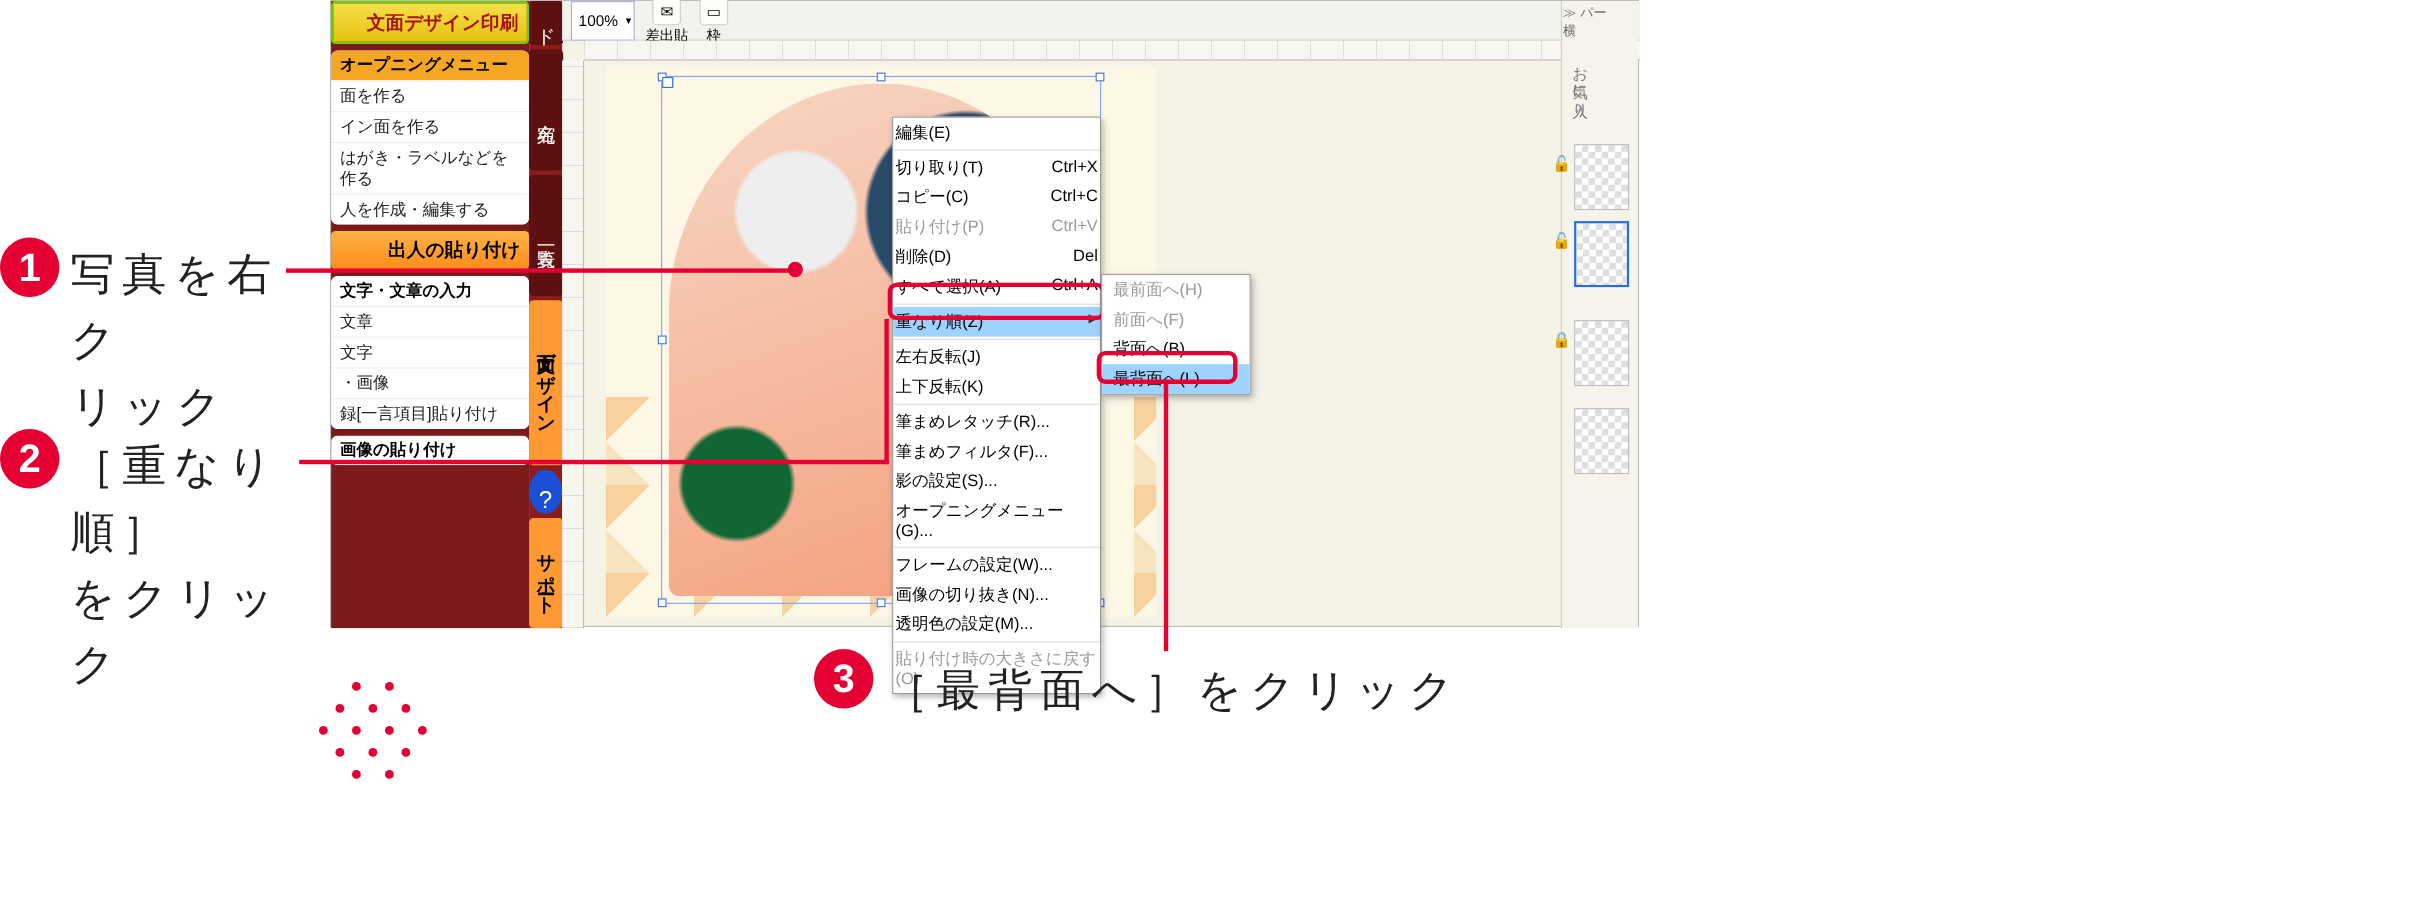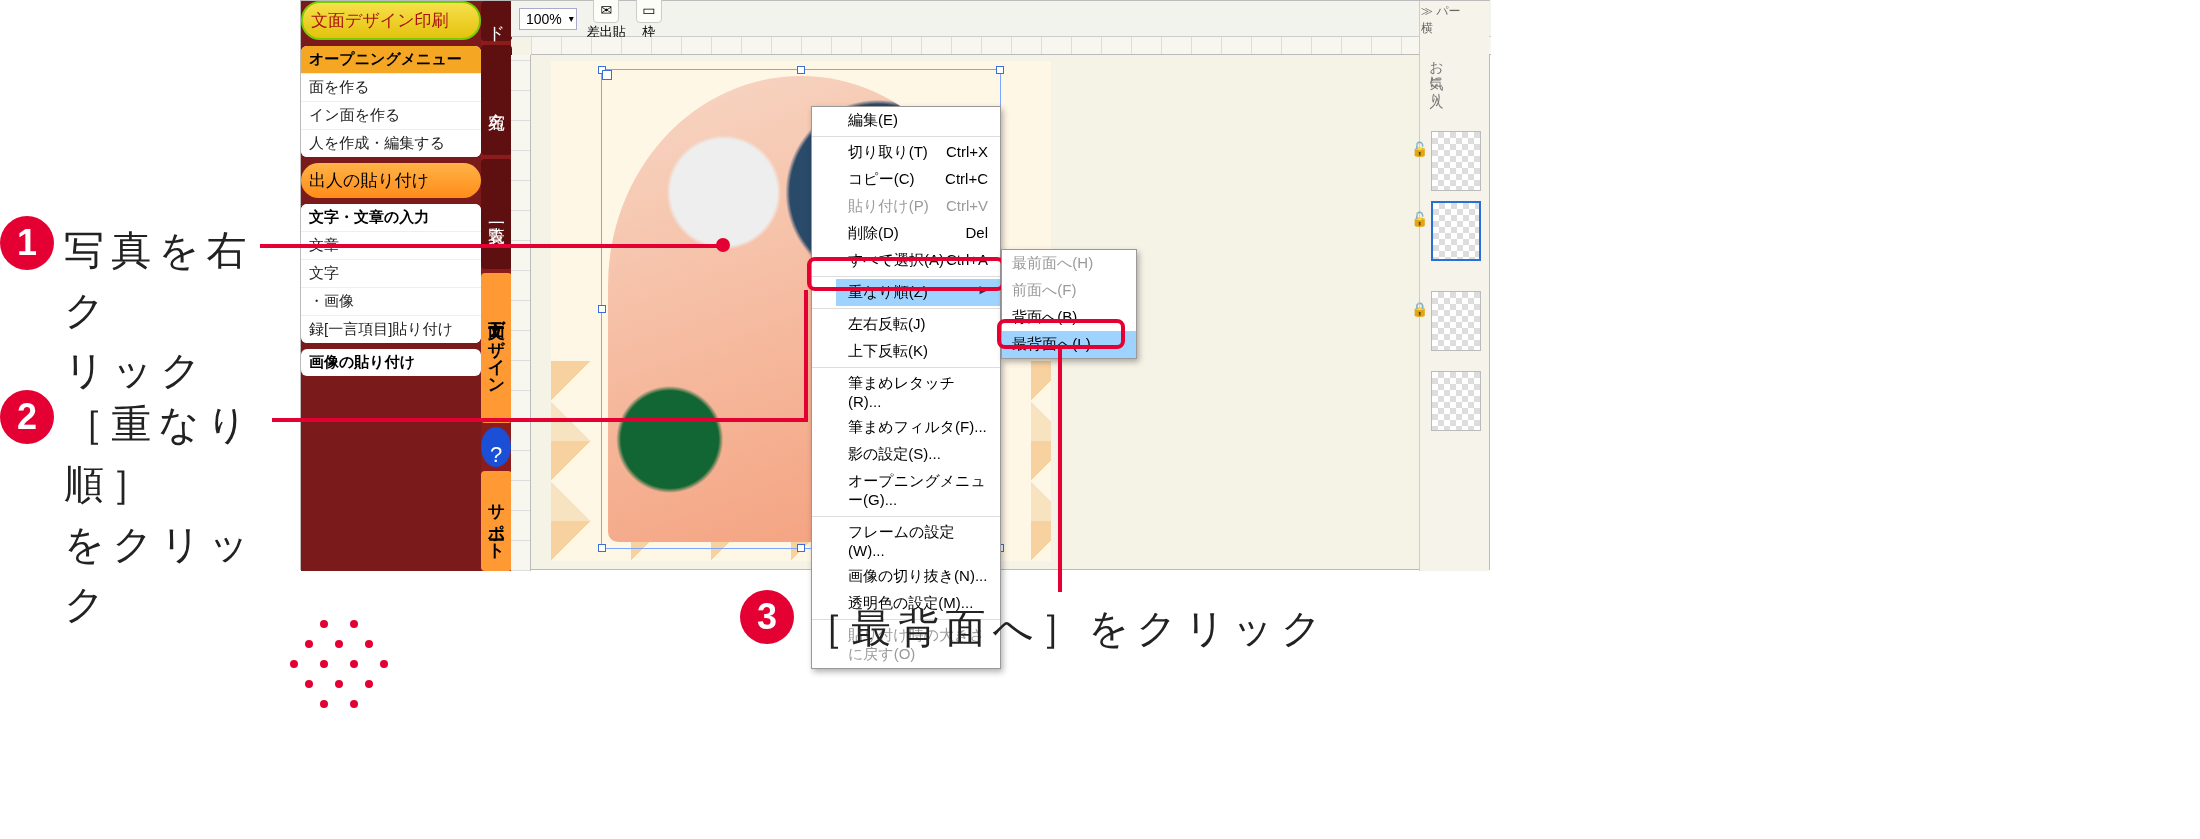--- a/index.html
+++ b/index.html
@@ -2,38 +2,38 @@
 <html><head>
 <meta charset="utf-8">
 <style>
   * { box-sizing: border-box; margin: 0; padding: 0; }
   body { font-family: "Hiragino Kaku Gothic ProN", "Yu Gothic", Meiryo, sans-serif; width: 2200px; height: 839px; background: #fff; overflow: hidden; position: relative; }
 
   .stage { position: absolute; left: 300px; top: 0; width: 1190px; height: 570px; border: 1px solid #bbb; background: #f5f2e6; }
 
   
   .appnav { position: absolute; left: 0; top: 0; width: 180px; height: 570px; background: #7a1a1a; }
-  .appnav .bigbtn { margin: 0 0 6px 0; padding: 6px 8px; border-radius: 19px; font-weight: normal; font-size: 17px; text-align: left; }
+  .appnav .bigbtn { margin: 0 0 6px 0; padding: 6px 8px; border-radius: 4px; font-weight: bold; font-size: 17px; text-align: right; }
   .bigbtn.yellow { background: linear-gradient(#f6e04a,#e4c20e); color: #a11; border: 2px solid #7c0; }
   .bigbtn.orange { background: linear-gradient(#ffb347,#ff8c1a); color: #000; }
   .appnav .group { background: #fff; margin: 0 0 6px 0; border-radius: 6px; overflow: hidden; }
   .appnav .cap { background: #f5a623; color:#000; font-weight:bold; font-size:15px; padding:4px 8px; }
   .appnav .cap.white { background:#fff; }
   .appnav .item { background:#fff; color:#222; font-size:15px; padding:4px 8px; border-top:1px solid #eee; }
   .appnav .item.sel { border:2px solid #2a6fd6; border-radius:6px; }
 
   
   .vtabs { position:absolute; left:180px; top:0; width:30px; height:570px; background:#8c1c1c; color:#fff; }
   .vtab { writing-mode: vertical-rl; font-size:17px; text-align:center; padding:12px 4px; height:110px; background:#5e0f0f; margin-bottom:4px; border-radius:4px; }
   .vtab.act { background:#ff9933; color:#000; font-weight:bold; }
   .vtab.help { background:#1a4fd6; color:#fff; height:40px; border-radius:50%; font-size:22px; writing-mode:horizontal-tb; line-height:32px; }
 
   
   .toolbar { position:absolute; left:210px; top:0; width:980px; height:36px; background:#f3f3ee; border-bottom:1px solid #ccc; display:flex; align-items:center; gap:10px; padding-left:8px; font-size:14px; }
-  .zoom { display:inline-flex; align-items:center; border:1px solid #aac; background:#fff; padding:0 14px 0 6px; height:22px; position:relative; }
+  .zoom { display:inline-flex; align-items:center; border:1px solid #aac; background:#fff; padding:0 14px 0 6px; height:36px; position:relative; }
   .zoom::after { content:"▾"; position:absolute; right:2px; font-size:10px; }
   .tool-icon { width:26px; height:26px; border:1px solid #ccc; border-radius:4px; background:#fdfdf8; display:inline-flex; align-items:center; justify-content:center; font-size:14px; }
   .tool-label { font-size:13px; }
 
   
   .hruler { position:absolute; left:230px; top:36px; width:960px; height:18px; background:repeating-linear-gradient(90deg,#ddd 0,#ddd 1px,#f7f6ef 1px,#f7f6ef 30px); border-bottom:1px solid #bbb; }
   .vruler { position:absolute; left:210px; top:54px; width:20px; height:516px; background:repeating-linear-gradient(0deg,#ddd 0,#ddd 1px,#f7f6ef 1px,#f7f6ef 30px); border-right:1px solid #bbb; }
 
   
   .canvas { position:absolute; left:250px; top:60px; width:500px; height:500px; background:#fff7e6; }
@@ -56,21 +56,21 @@
   .body { position:absolute; left:14%; top:24%; width:72%; height:70%; background:#1c1c1c; border-radius:16px 16px 8px 8px; }
   .shirt { position:absolute; left:38%; top:26%; width:24%; height:24%; background:#fff; clip-path:polygon(0 0,100% 0,50% 100%); }
   .bag { position:absolute; left:34%; top:48%; width:38%; height:48%; background:#111; border:4px solid #8a1020; border-radius:12px; }
   .chevbg { position:absolute; left:0; bottom:0; width:100%; height:40%; background:
      linear-gradient(135deg,#f4b873 0 25%, transparent 25%),
      linear-gradient(45deg,#f4d6a8 0 25%, transparent 25%),
      linear-gradient(135deg,#e07850 0 25%, transparent 25%); background-size:80px 80px; opacity:.6; }
 
   
   .ctx { position:absolute; left:510px; top:105px; width:190px; background:#fff; border:1px solid #999; box-shadow:2px 3px 6px rgba(0,0,0,.3); font-size:15px; }
-  .ctx .row { display:flex; justify-content:space-between; padding:4px 12px;margin-left:24px; }
+  .ctx .row { display:flex; justify-content:space-between; padding:4px 2px; }
   .ctx .row.disabled { color:#9a9a9a; }
   .ctx .sep { height:1px; background:#ddd; margin:2px 0; }
   .ctx .row.hl { background:#9fd3ff; }
   .ctx .row .arrow { font-size:11px; color:#333; }
   .ctx-outline { position:absolute; border:4px solid #e40033; border-radius:8px; pointer-events:none; }
 
   .submenu { position:absolute; left:700px; top:248px; width:136px; background:#fff; border:1px solid #999; box-shadow:2px 3px 6px rgba(0,0,0,.3); font-size:15px; }
   .submenu .row { padding:4px 10px; }
   .submenu .row.disabled { color:#9a9a9a; }
   .submenu .row.hl { background:#9fd3ff; }
@@ -101,20 +101,21 @@
 <body>
 
 <div class="stage">
 
   <div class="appnav">
     <div class="bigbtn yellow">文面デザイン印刷</div>
     <div class="group">
       <div class="cap">オープニングメニュー</div>
       <div class="item">面を作る</div>
       <div class="item">イン面を作る</div>
+      <div class="item">はがき・ラベルなどを作る</div>
       <div class="item">人を作成・編集する</div>
     </div>
     <div class="bigbtn orange">出人の貼り付け</div>
     <div class="group">
       <div class="cap white" style="font-weight:bold">文字・文章の入力</div>
       <div class="item">文章</div>
       <div class="item">文字</div>
       <div class="item">・画像</div>
       <div class="item">録[一言項目]貼り付け</div>
     </div>

